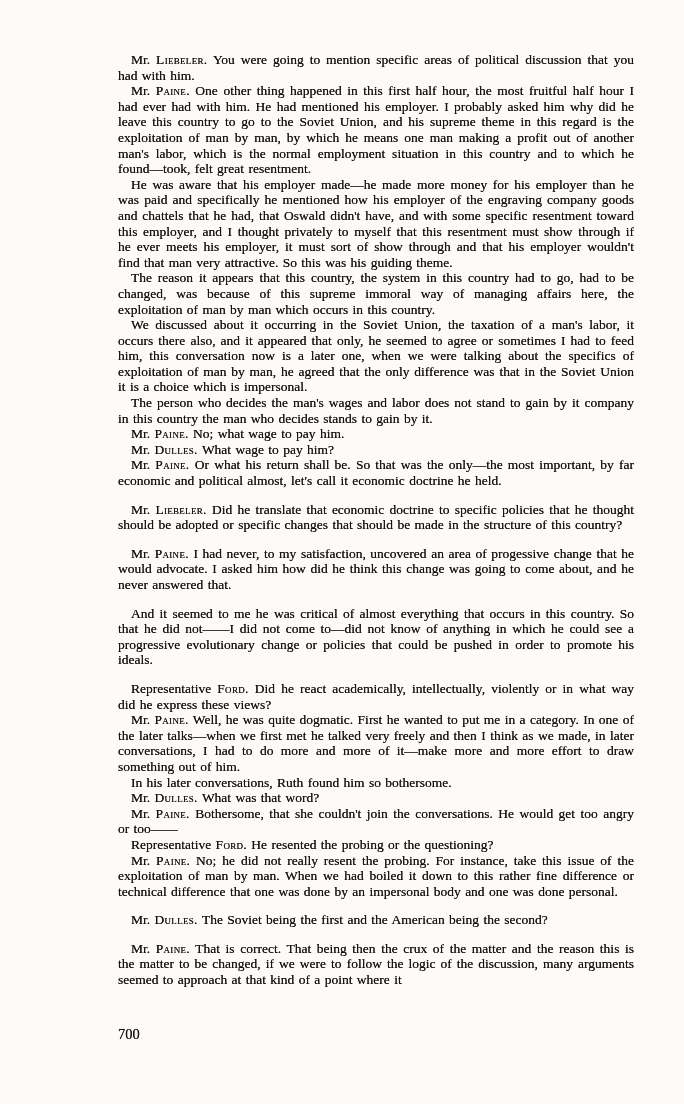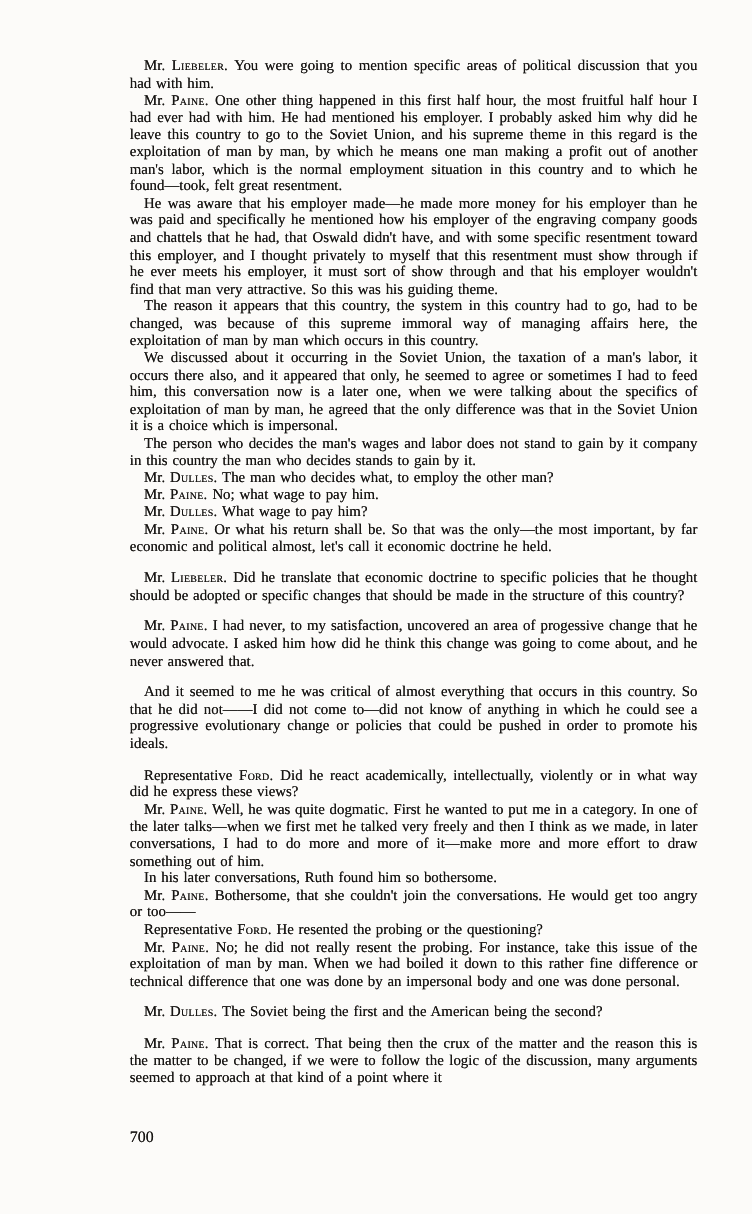--- a/index.html
+++ b/index.html
@@ -53,30 +53,30 @@
 <body>
 
 <div class="page">
   <div class="page-text">
       <p class="para">Mr. <span class="speaker">Liebeler.</span> You were going to mention specific areas of political discussion that you had with him.</p>
       <p class="para">Mr. <span class="speaker">Paine.</span> One other thing happened in this first half hour, the most fruitful half hour I had ever had with him. He had mentioned his employer. I probably asked him why did he leave this country to go to the Soviet Union, and his supreme theme in this regard is the exploitation of man by man, by which he means one man making a profit out of another man's labor, which is the normal employment situation in this country and to which he found—took, felt great resentment.</p>
       <p class="para">He was aware that his employer made—he made more money for his employer than he was paid and specifically he mentioned how his employer of the engraving company goods and chattels that he had, that Oswald didn't have, and with some specific resentment toward this employer, and I thought privately to myself that this resentment must show through if he ever meets his employer, it must sort of show through and that his employer wouldn't find that man very attractive.  So this was his guiding theme.</p>
       <p class="para">The reason it appears that this country, the system in this country had to go, had to be changed, was because of this supreme immoral way of managing affairs here, the exploitation of man by man which occurs in this country.</p>
       <p class="para">We discussed about it occurring in the Soviet Union, the taxation of a man's labor, it occurs there also, and it appeared that only, he seemed to agree or sometimes I had to feed him, this conversation now is a later one, when we were talking about the specifics of exploitation of man by man, he agreed that the only difference was that in the Soviet Union it is a choice which is impersonal.</p>
       <p class="para">The person who decides the man's wages and labor does not stand to gain by it company in this country the man who decides stands to gain by it.</p>
-      <p class="para">Mr. <span class="speaker">Dulles.</span> The man who decides what, to employ the other man?</p>
       <p class="para">Mr. <span class="speaker">Paine.</span> No; what wage to pay him.</p>
       <p class="para">Mr. <span class="speaker">Dulles.</span> What wage to pay him?</p>
       <p class="para">Mr. <span class="speaker">Paine.</span> Or what his return shall be.  So that was the only—the most important, by far economic and political almost, let's call it economic doctrine he held.</p>
       <p class="para gap">Mr. <span class="speaker">Liebeler.</span> Did he translate that economic doctrine to specific policies that he thought should be adopted or specific changes that should be made in the structure of this country?</p>
       <p class="para gap">Mr. <span class="speaker">Paine.</span> I had never, to my satisfaction, uncovered an area of progessive change that he would advocate.  I asked him how did he think this change was going to come about, and he never answered that.</p>
       <p class="para gap">And it seemed to me he was critical of almost everything that occurs in this country.  So that he did not——I did not come to—did not know of anything in which he could see a progressive evolutionary change or policies that could be pushed in order to promote his ideals.</p>
       <p class="para gap">Representative <span class="speaker">Ford.</span> Did he react academically, intellectually, violently or in what way did he express these views?</p>
       <p class="para">Mr. <span class="speaker">Paine.</span> Well, he was quite dogmatic.  First he wanted to put me in a category.  In one of the later talks—when we first met he talked very freely and then I think as we made, in later conversations, I had to do more and more of it—make more and more effort to draw something out of him.</p>
       <p class="para">In his later conversations, Ruth found him so bothersome.</p>
+      <p class="para">Mr. <span class="speaker">Dulles.</span> What was that word?</p>
       <p class="para">Mr. <span class="speaker">Paine.</span> Bothersome, that she couldn't join the conversations.  He would get too angry or too——</p>
       <p class="para">Representative <span class="speaker">Ford.</span> He resented the probing or the questioning?</p>
       <p class="para">Mr. <span class="speaker">Paine.</span> No; he did not really resent the probing.  For instance, take this issue of the exploitation of man by man.  When we had boiled it down to this rather fine difference or technical difference that one was done by an impersonal body and one was done personal.</p>
       <p class="para gap">Mr. <span class="speaker">Dulles.</span> The Soviet being the first and the American being the second?</p>
       <p class="para gap">Mr. <span class="speaker">Paine.</span> That is correct.  That being then the crux of the matter and the reason this is the matter to be changed, if we were to follow the logic of the discussion, many arguments seemed to approach at that kind of a point where it</p>
     </div>
   <div class="page-number">700</div>
 </div>
 
 </body></html>

